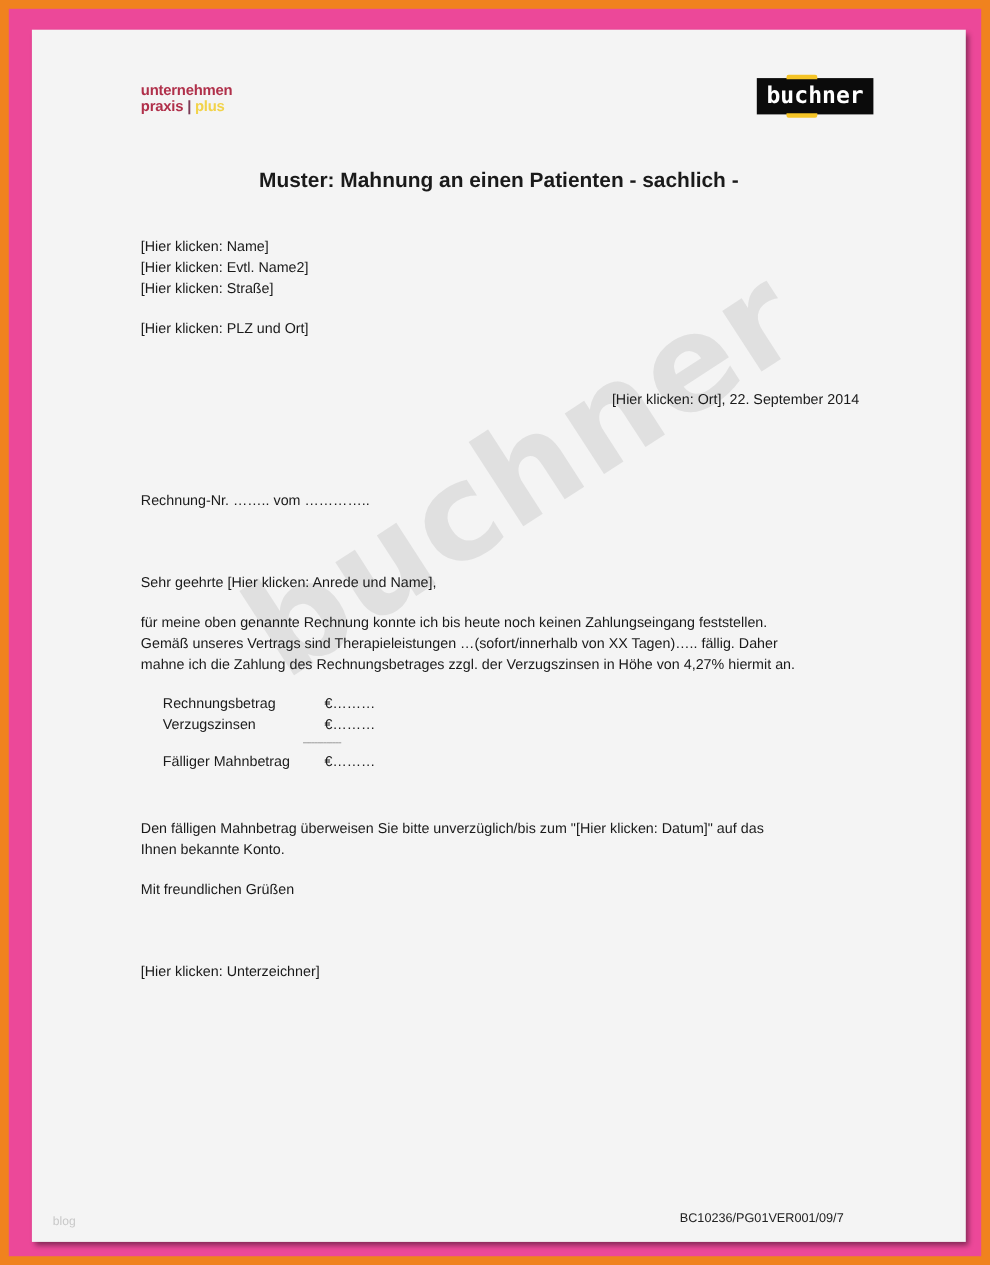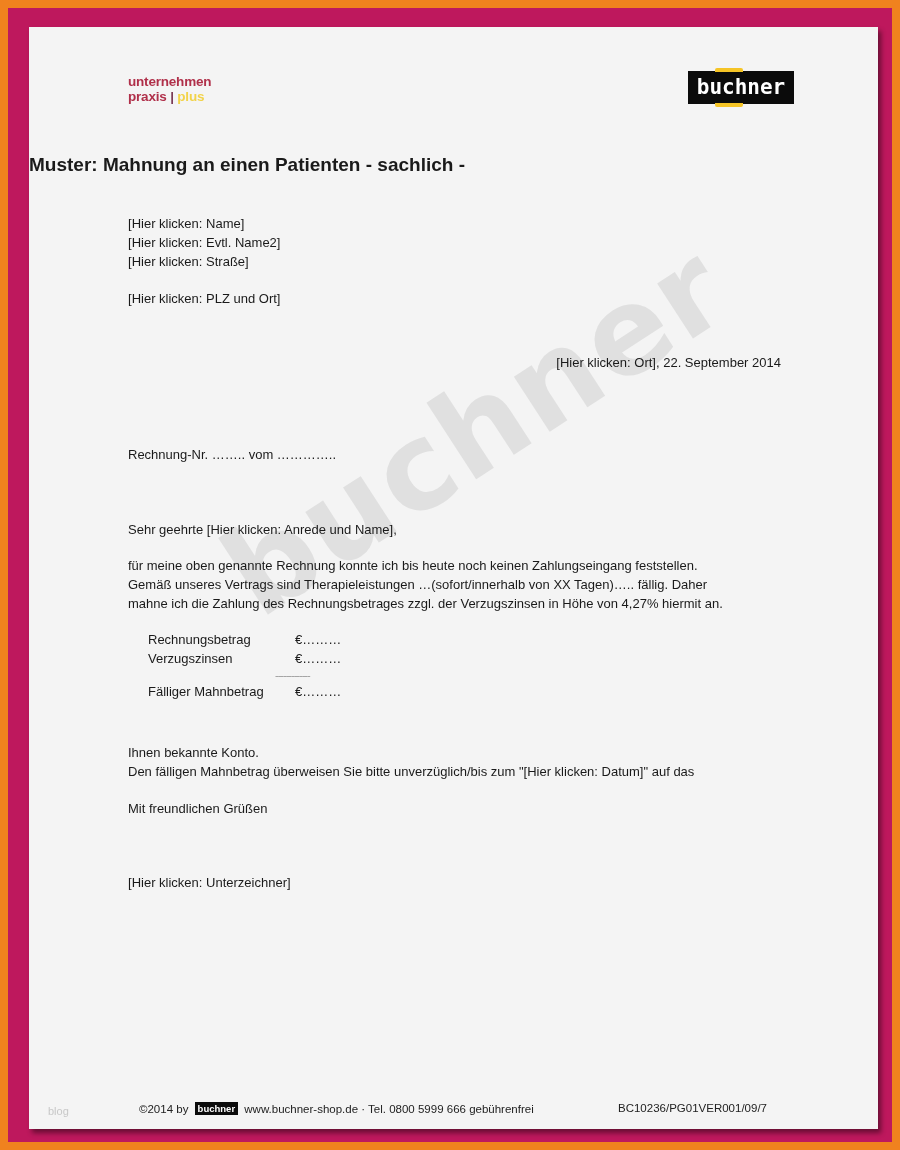--- a/index.html
+++ b/index.html
@@ -5,21 +5,21 @@
   * { box-sizing: border-box; margin: 0; padding: 0; }
   html, body { width: 900px; height: 1150px; overflow: hidden; }
   body {
     background: #fdfaf4;
     font-family: "Liberation Sans", sans-serif;
     position: relative;
   }
   .frame {
     position: absolute; left: 0; top: 0; width: 900px; height: 1150px;
     border: 8px solid #f0821e;
-    background: #be185d;
+    background: #ec4899;
     padding-left: 28px;
   }
   .page {
     position: absolute; left: 21px; top: 19px; width: 849px; height: 1102px;
     background: #f4f4f4;
     box-shadow: 3px 4px 5px rgba(0,0,0,0.45);
   }
   .abs { position: absolute; white-space: nowrap; color: #1a1a1a; }
   .logo-left { left: 99px; top: 47px; font-size: 13.5px; font-weight: bold; line-height: 15px; letter-spacing: -0.2px; }
   .logo-left .l1 { color: #b0304a; }
@@ -30,21 +30,21 @@
     left: 659px; top: 44px; width: 106px; height: 33px;
     background: #0b0b0b; color: #ffffff;
     font-family: "DejaVu Sans Mono", monospace; font-weight: bold;
     font-size: 21px; line-height: 33px; text-align: center; letter-spacing: 0px;
   }
   .logo-right .bar-top, .logo-right .bar-bot {
     position: absolute; left: 27px; width: 28px; height: 4px; background: #f5c426;
   }
   .logo-right .bar-top { top: -3px; border-radius: 2px 2px 0 0; }
   .logo-right .bar-bot { bottom: -3px; border-radius: 0 0 2px 2px; }
-  .title { left: 0; width: 849px; top: 127px; font-size: 19px; font-weight: bold; }
+  .title { left: 0; width: 849px; text-align: center; top: 127px; font-size: 19px; font-weight: bold; }
   .body-text { font-size: 13px; line-height: 19px; }
   .b { font-weight: normal; }
   .watermark {
     position: absolute; left: 170px; top: 500px;
     font-family: "DejaVu Sans", sans-serif; font-weight: bold;
     font-size: 120px; color: rgba(200,200,200,0.45);
     transform: rotate(-33deg); transform-origin: left top;
     pointer-events: none; letter-spacing: 2px;
   }
   .amount-table { left: 99px; top: 603px; font-size: 13px; line-height: 19px; }
@@ -118,34 +118,29 @@
       <span class="val">€………</span>
     </div>
     <div class="amount-line">-------------</div>
     <div class="amount-row">
       <span class="lbl">Fälliger Mahnbetrag</span>
       <span class="val">€………</span>
     </div>
   </div>
 
   <div class="abs body-text" style="left:99px; top:716px;">
+    <div>Den fälligen Mahnbetrag überweisen Sie bitte unverzüglich/bis zum "[Hier klicken: Datum]" auf das</div>
     <div>Ihnen bekannte Konto.</div>
-    <div>Den fälligen Mahnbetrag überweisen Sie bitte unverzüglich/bis zum "[Hier klicken: Datum]" auf das</div>
   </div>
 
   <div class="abs body-text" style="left:99px; top:772px;">Mit freundlichen Grüßen</div>
 
   <div class="abs body-text" style="left:99px; top:846px;">
     <span>[</span><span class="b">Hier</span><span> klicken: Unterzeichner]</span>
   </div>
 
   <div class="abs blog">blog</div>
 
-  <div class="abs footer" style="left:110px;">
-    <span>©2014 by</span>
-    <span class="footer-logo">buchner</span>
-    <span>www.buchner-shop.de · Tel. 0800 5999 666 gebührenfrei</span>
-  </div>
 
   <div class="abs footer" style="left:589px;">BC10236/PG01VER001/09/7</div>
 
 </div>
 </div>
 
 </body></html>

